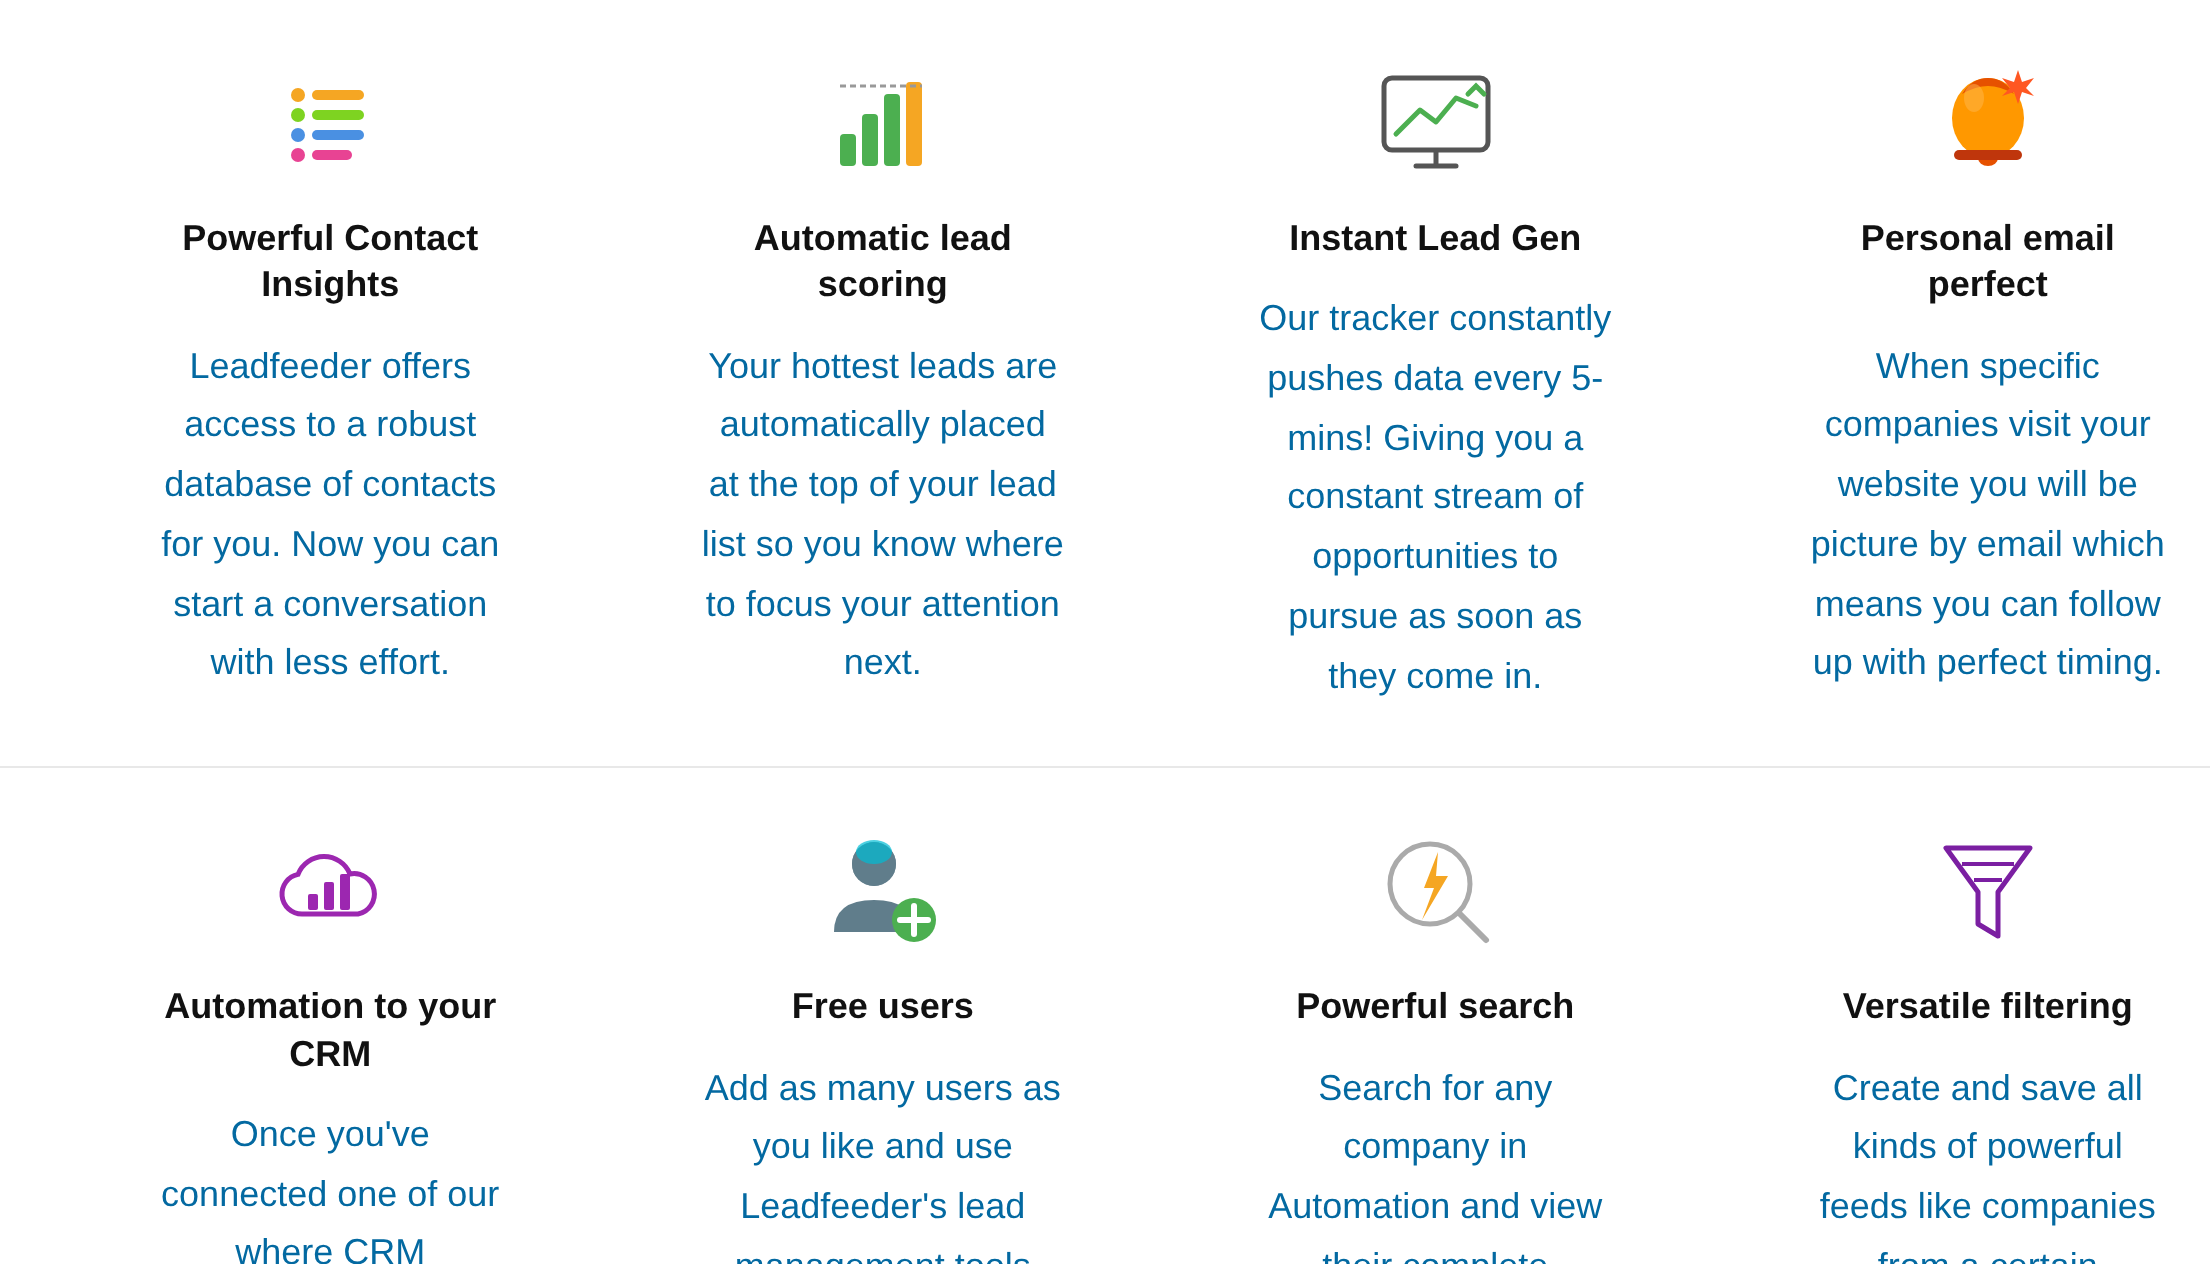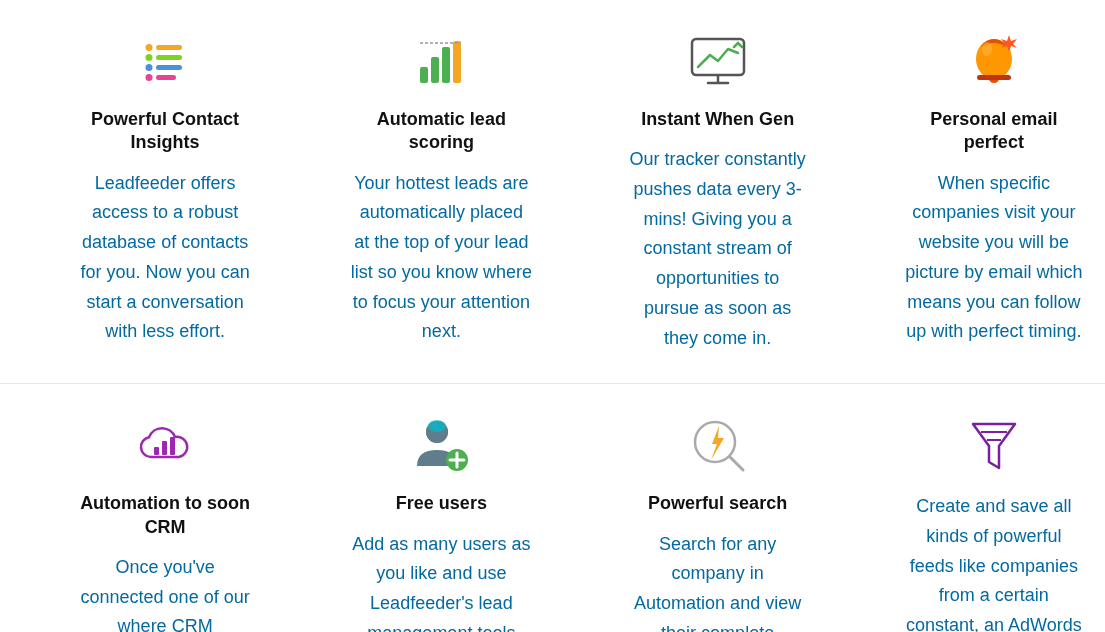--- a/index.html
+++ b/index.html
@@ -95,22 +95,22 @@
         <rect x="4" y="4" width="52" height="36" rx="4" stroke="#555" stroke-width="2.5" fill="none"></rect>
 
         <polyline points="10,32 22,20 30,26 40,14 50,18" stroke="#4CAF50" stroke-width="2.5" fill="none" stroke-linecap="round" stroke-linejoin="round"></polyline>
 
         <polyline points="46,12 50,8 54,12" stroke="#4CAF50" stroke-width="2.5" fill="none" stroke-linecap="round"></polyline>
 
         <line x1="30" y1="40" x2="30" y2="48" stroke="#555" stroke-width="2.5"></line>
         <line x1="20" y1="48" x2="40" y2="48" stroke="#555" stroke-width="2.5" stroke-linecap="round"></line>
       </svg>
     </div>
-    <div class="card-title">Instant When Gen</div>
-    <div class="card-text">Our tracker constantly pushes data every 3-mins! Giving you a constant stream of opportunities to pursue as soon as they come in.</div>
+    <div class="card-title">Instant Lead Gen</div>
+    <div class="card-text">Our tracker constantly pushes data every 5-mins! Giving you a constant stream of opportunities to pursue as soon as they come in.</div>
   </div>
 
   <div class="card">
     <div class="card-icon">
       <svg width="54" height="58" viewBox="0 0 54 58" fill="none" xmlns="http://www.w3.org/2000/svg">
 
         <ellipse cx="27" cy="26" rx="18" ry="20" fill="#FF9800"></ellipse>
 
         <path d="M27 6 Q35 6 40 14 Q33 10 27 10 Q21 10 14 14 Q19 6 27 6Z" fill="#E65100"></path>
 
@@ -133,21 +133,21 @@
     <div class="card-icon">
       <svg width="60" height="54" viewBox="0 0 60 54" fill="none" xmlns="http://www.w3.org/2000/svg">
 
         <path d="M44 38H16a10 10 0 0 1-2-19.8A14 14 0 0 1 40 18a10 10 0 0 1 4 20Z" stroke="#9C27B0" stroke-width="2.5" fill="none"></path>
 
         <rect x="19" y="28" width="5" height="8" rx="1" fill="#9C27B0"></rect>
         <rect x="27" y="22" width="5" height="14" rx="1" fill="#9C27B0"></rect>
         <rect x="35" y="18" width="5" height="18" rx="1" fill="#9C27B0"></rect>
       </svg>
     </div>
-    <div class="card-title">Automation to soon CRM</div>
+    <div class="card-title">Automation to your CRM</div>
     <div class="card-text">Once you've connected one of our where CRM integrations, or Slack, to your Leadfeeder, sit back as we automatically send new visits to your sales pipeline.</div>
   </div>
 
   <div class="card">
     <div class="card-icon">
       <svg width="60" height="60" viewBox="0 0 60 60" fill="none" xmlns="http://www.w3.org/2000/svg">
 
         <circle cx="26" cy="16" r="11" fill="#78909C"></circle>
 
         <ellipse cx="26" cy="16" rx="11" ry="11" fill="#607D8B"></ellipse>
@@ -183,16 +183,17 @@
   <div class="card">
     <div class="card-icon">
       <svg width="54" height="56" viewBox="0 0 54 56" fill="none" xmlns="http://www.w3.org/2000/svg">
 
         <path d="M6 6 L48 6 L32 28 L32 50 L22 44 L22 28 Z" stroke="#7B1FA2" stroke-width="2.5" fill="none" stroke-linejoin="round"></path>
 
         <line x1="14" y1="14" x2="40" y2="14" stroke="#7B1FA2" stroke-width="2"></line>
         <line x1="20" y1="22" x2="34" y2="22" stroke="#7B1FA2" stroke-width="2"></line>
       </svg>
     </div>
+    <div class="card-title">Versatile filtering</div>
     <div class="card-text">Create and save all kinds of powerful feeds like companies from a certain constant, an AdWords campaign or to a certain web page.</div>
   </div>
 
 </div>
 
 </body></html>

